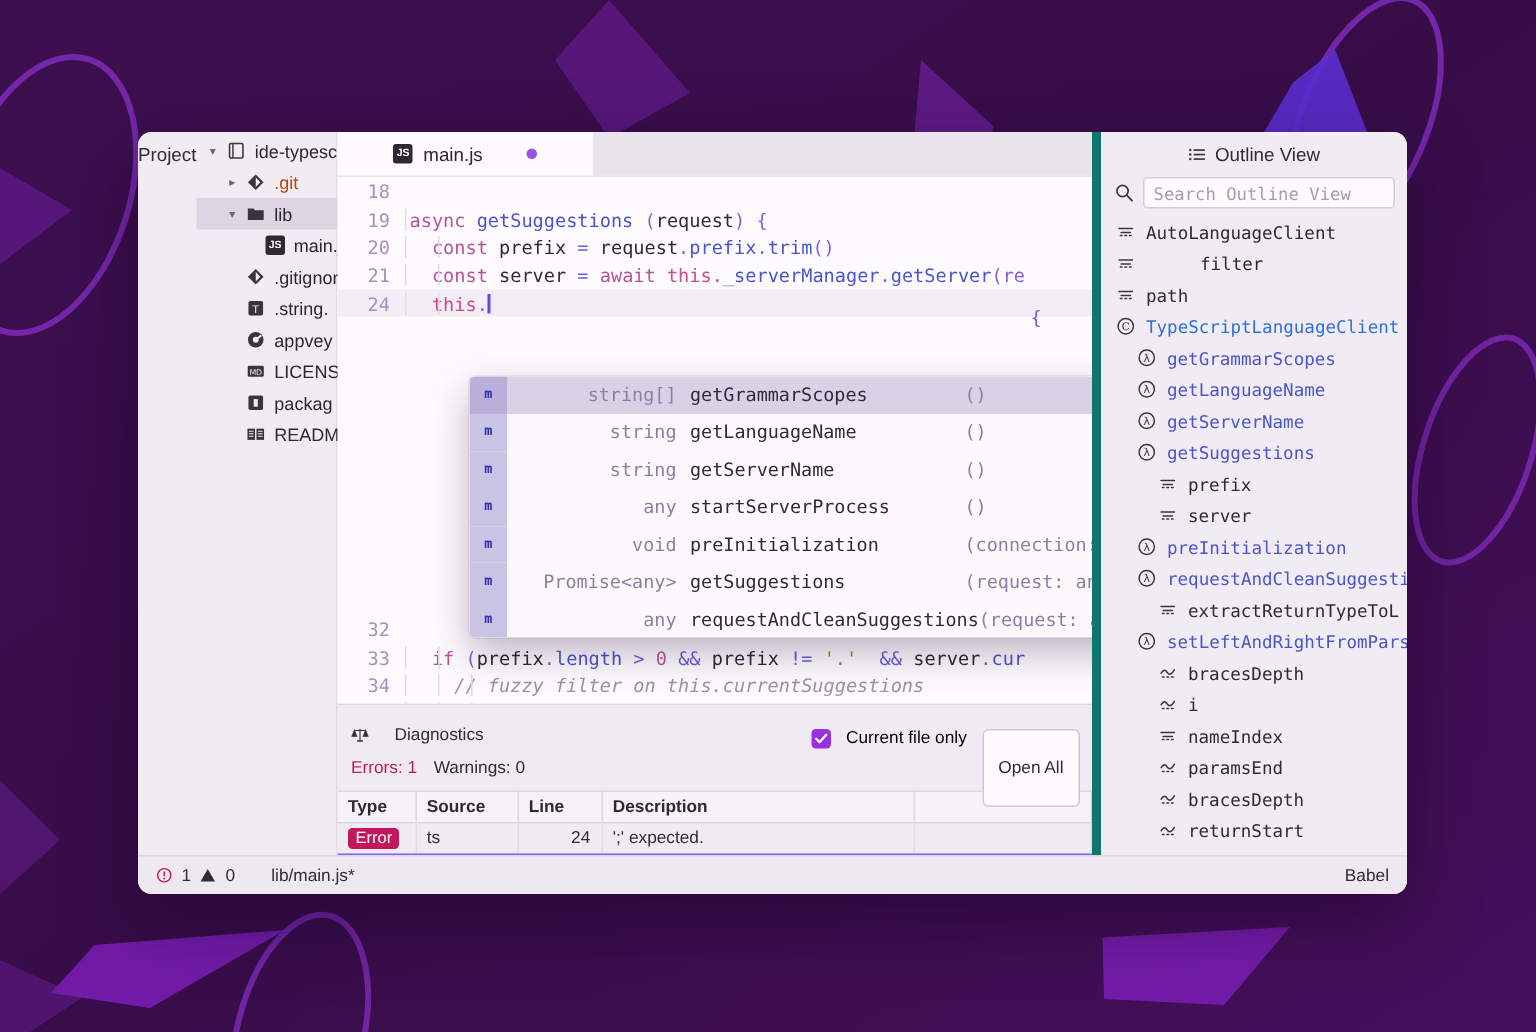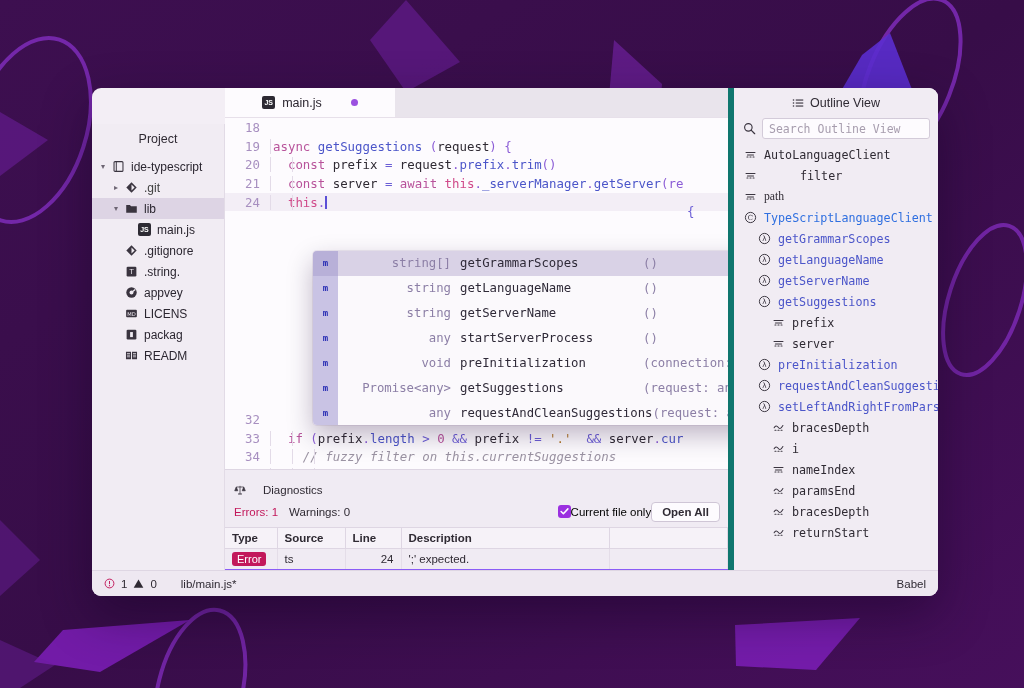--- a/index.html
+++ b/index.html
@@ -23,42 +23,41 @@
     box-shadow: 0 18px 50px rgba(20,0,35,.45);
     overflow: hidden;
     display: flex; flex-direction: column;
   }
   .win-body { display: flex; flex: 1 1 auto; min-height: 0; }
 
   
   .sidebar {
     width: 133px; flex: 0 0 133px;
     background: #f1ecf3;
-    display: flex; flex-direction: column;
+    display: flex; flex-direction: row;
     position: relative;
     border-right: 1px solid #e2dbe6;
-    margin-top: 36px;
   }
   .sidebar-title {
     height: 30px; line-height: 30px; text-align: center;
     font-size: 12.5px; color: #2f2a33;
   }
   .tree { padding-top: 2px; font-size: 12px; color: #2b2630; }
   .tree-row {
     height: 21px; display: flex; align-items: center;
     white-space: nowrap; position: relative;
   }
   .tree-row.sel { background: #ddd4e4; }
   .twisty {
     width: 14px; flex: 0 0 14px; text-align: center;
     font-size: 8px; color: #6d6573; line-height: 1;
   }
   .tree-ico { width: 17px; flex:0 0 17px; display:flex; align-items:center; justify-content:center; }
   .tree-lbl { padding-left: 4px; }
-  .dim { color: #404040; }
+  .dim { color: #c2410c; }
 
   
   .center { flex: 1 1 auto; min-width: 0; display: flex; flex-direction: column; background: #fdfbfe; }
   .tabbar { height: 30px; display: flex; background: #faf7fb; border-bottom:1px solid #e7e0ea; }
   .tab {
     display: flex; align-items: center; gap: 7px;
     padding: 0 14px; font-size: 12.5px; color: #2b2630;
     background: #fdfbfe; min-width: 170px; justify-content: center; position: relative;
   }
   .tab .modified { width: 7px; height: 7px; border-radius: 50%; background: #9b51e0; margin-left: 22px; }
@@ -116,26 +115,26 @@
   .acp-name { flex: 1 1 auto; color: #2f2a38; }
   .acp-sig  { width: 175px; flex: 0 0 175px; color: #8c7fa6; }
 
   
   .diag { flex: 0 0 auto; background: #f0ebf3; border-top: 1px solid #ded6e3; }
   .diag-hdr { height: 26px; display: flex; align-items: flex-end; gap: 17px; padding-left: 9px;
               font-size: 11.5px; color: #2f2a33; }
   .diag-sum { height: 31px; display: flex; align-items: center; padding: 0 8px 0 9px; font-size: 11.5px; gap: 11px; }
   .err-count { color: #c2185b; }
   .warn-count { color: #2f2a33; }
-  .diag-right { margin-left: auto; display: flex; align-items: center; gap: 0; }
+  .diag-right { margin-left: auto; display: flex; gap: 10px; }
   .cbx { width: 13px; height: 13px; border-radius: 3px; background: #9b30e0; display:flex; align-items:center; justify-content:center; }
   .cbx svg { width: 9px; height: 9px; }
   .openall {
-    font-size: 11.5px; padding: 3px 10px; border-radius: 4px;
-    background: #fdfbfe; border: 1px solid #cfc6d6; color: #2f2a33; font-weight: bold;
+    font-size: 11.5px; padding: 19px 10px; border-radius: 4px;
+    background: #fdfbfe; border: 1px solid #cfc6d6; color: #2f2a33;
   }
   .dtable { width: 100%; border-collapse: collapse; font-size: 11.5px; }
   .dtable th {
     text-align: left; font-weight: bold; color: #2f2a33; padding: 3px 7px; height: 21px;
     background: #f6f2f8; border-top: 1px solid #ded6e3; border-right: 1px solid #ded6e3;
     border-bottom: 1px solid #ded6e3;
   }
   .dtable td {
     padding: 3px 7px; height: 21px; color: #2f2a33;
     border-right: 1px solid #e4dde8; border-bottom: 1px solid #8b5cf6; background: #f0ebf3;
@@ -495,21 +494,21 @@
                   <line x1="2.5" y1="5.4" x2="13.5" y2="5.4"></line>
                   <line x1="4.2" y1="8.6" x2="11.8" y2="8.6"></line>
                   <line x1="3.6" y1="11" x2="4.9" y2="11"></line>
                   <line x1="7.3" y1="11" x2="8.7" y2="11"></line>
                   <line x1="11.1" y1="11" x2="12.4" y2="11"></line>
                 </g>
               </svg>
             </span>
             <span class="ot-var">filter</span>
           </div>
-          <div class="out-row" style="padding-left: 9px; font-family: Liberation Serif, serif;">
+          <div class="out-row" style="padding-left: 9px;">
             <span class="oico">
               <svg width="13" height="13" viewBox="0 0 16 16">
                 <g stroke="#3a343f" stroke-width="1.25" stroke-linecap="round">
                   <line x1="2.5" y1="5.4" x2="13.5" y2="5.4"></line>
                   <line x1="4.2" y1="8.6" x2="11.8" y2="8.6"></line>
                   <line x1="3.6" y1="11" x2="4.9" y2="11"></line>
                   <line x1="7.3" y1="11" x2="8.7" y2="11"></line>
                   <line x1="11.1" y1="11" x2="12.4" y2="11"></line>
                 </g>
               </svg>
@@ -599,20 +598,34 @@
             <span class="ot-fn">preInitialization</span>
           </div>
           <div class="out-row" style="padding-left: 23px;">
             <span class="oico">
               <svg width="13" height="13" viewBox="0 0 16 16">
                 <circle cx="8" cy="8" r="6.3" fill="none" stroke="#3a343f" stroke-width="1.2"></circle>
                 <text x="8" y="11.4" font-size="9" fill="#3a343f" text-anchor="middle" font-family="DejaVu Sans, sans-serif">λ</text>
               </svg>
             </span>
             <span class="ot-fn">requestAndCleanSuggestio</span>
+          </div>
+          <div class="out-row" style="padding-left: 37px;">
+            <span class="oico">
+              <svg width="13" height="13" viewBox="0 0 16 16">
+                <g stroke="#3a343f" stroke-width="1.25" stroke-linecap="round">
+                  <line x1="2.5" y1="5.4" x2="13.5" y2="5.4"></line>
+                  <line x1="4.2" y1="8.6" x2="11.8" y2="8.6"></line>
+                  <line x1="3.6" y1="11" x2="4.9" y2="11"></line>
+                  <line x1="7.3" y1="11" x2="8.7" y2="11"></line>
+                  <line x1="11.1" y1="11" x2="12.4" y2="11"></line>
+                </g>
+              </svg>
+            </span>
+            <span class="ot-var">extractReturnTypeToL</span>
           </div>
           <div class="out-row" style="padding-left: 23px;">
             <span class="oico">
               <svg width="13" height="13" viewBox="0 0 16 16">
                 <circle cx="8" cy="8" r="6.3" fill="none" stroke="#3a343f" stroke-width="1.2"></circle>
                 <text x="8" y="11.4" font-size="9" fill="#3a343f" text-anchor="middle" font-family="DejaVu Sans, sans-serif">λ</text>
               </svg>
             </span>
             <span class="ot-fn">setLeftAndRightFromPars</span>
           </div>

